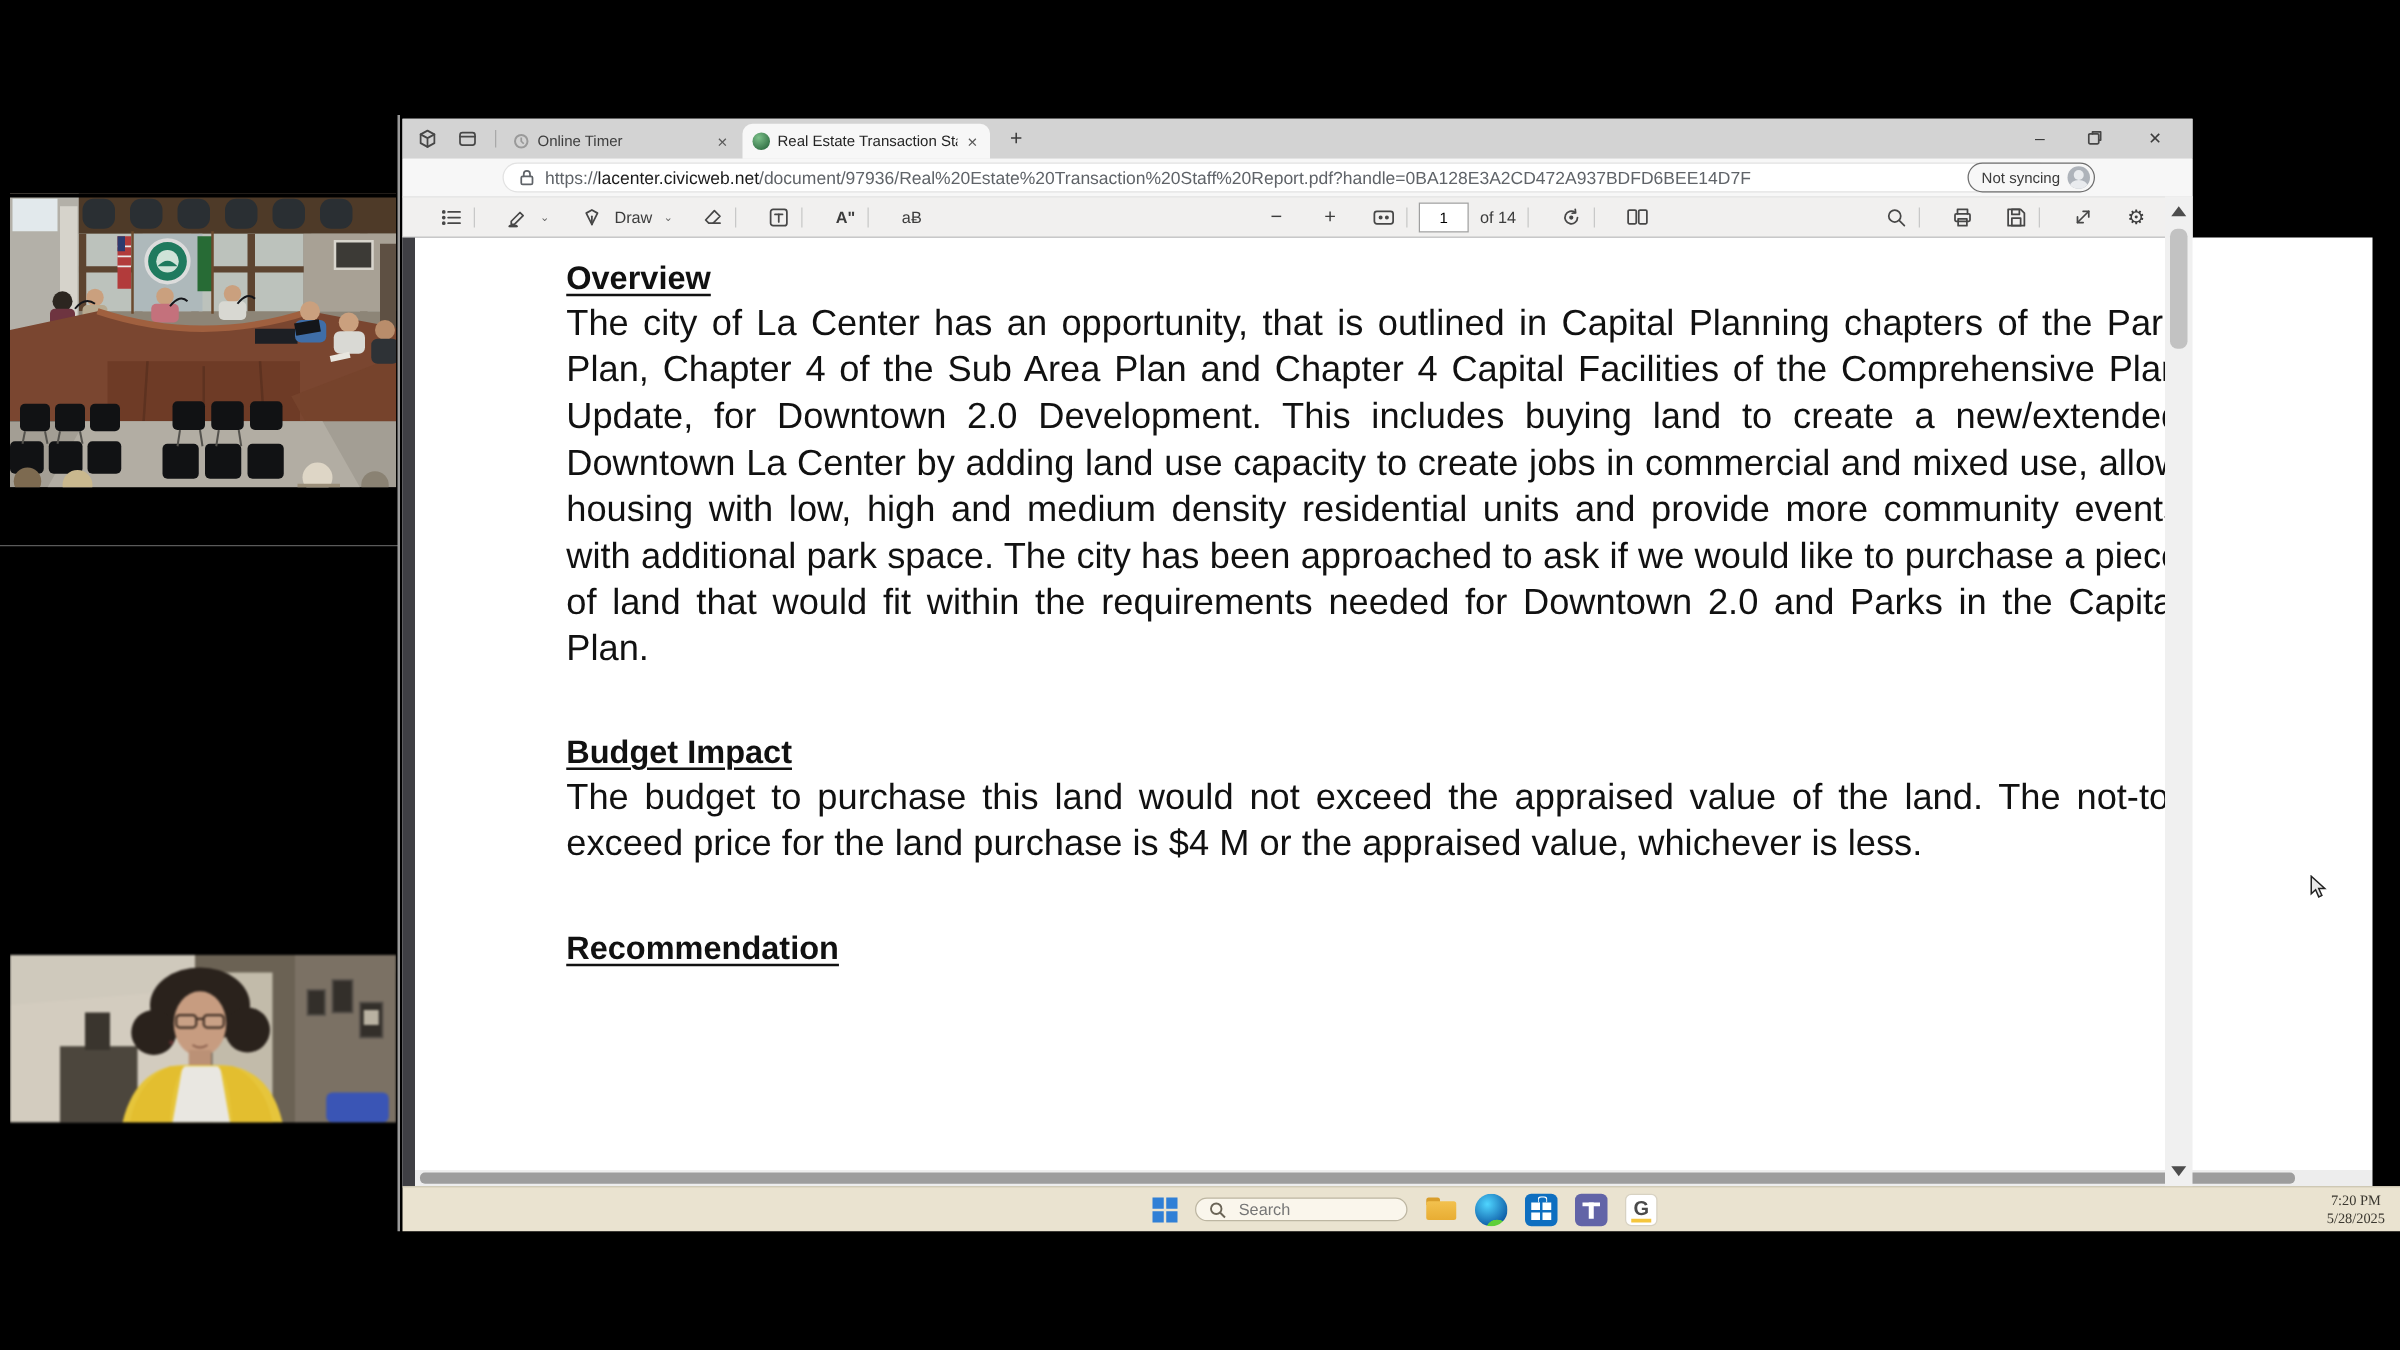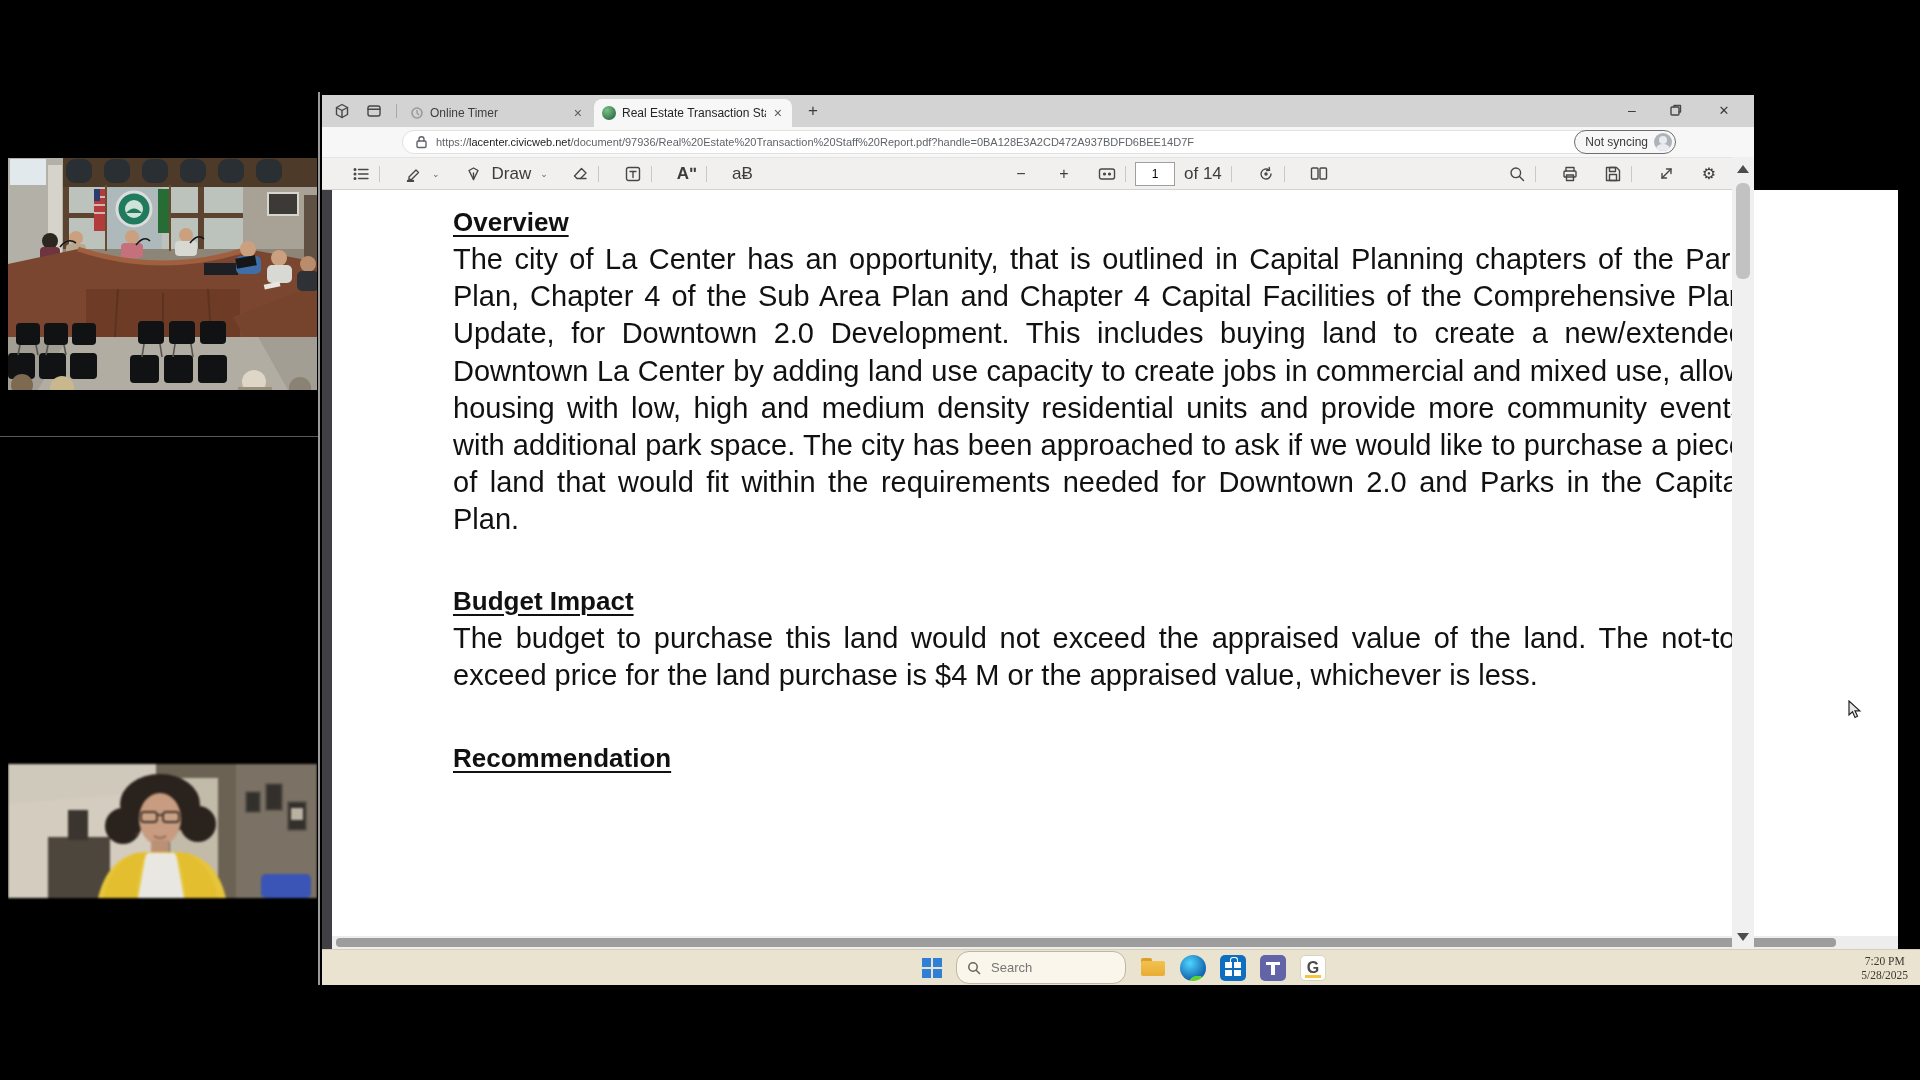--- a/index.html
+++ b/index.html
@@ -17,32 +17,32 @@
   .tabbar{position:absolute;left:0;top:0;width:100%;height:32px;background:#d3d3d3;}
   .tab{position:absolute;top:4px;height:28px;border-radius:8px 8px 0 0;display:flex;align-items:center;padding:0 8px;box-sizing:border-box;}
   .tab.inactive{color:#3d3d3d;}
   .tab.active{background:#f7f7f7;color:#242424;}
   .tab .title{font-size:12px;white-space:nowrap;overflow:hidden;flex:1;margin:0 6px;}
   .tab .close{font-size:14px;color:#5a5a5a;line-height:14px;padding:0 2px;}
   .favicon{width:14px;height:14px;flex:none;}
   .chrome-btn{display:flex;align-items:center;justify-content:center;color:#3c3c3c;}
   .urlrow{position:absolute;left:0;top:32px;width:100%;height:30px;background:#f7f7f7;display:flex;align-items:center;}
   .addr-pill{position:absolute;left:80px;top:3px;width:1240px;height:24px;background:#fff;border:1px solid #e2e2e2;border-radius:12px;display:flex;align-items:center;overflow:hidden;box-sizing:border-box;}
-  .url{font-size:11px;white-space:nowrap;color:#5f6368;}
+  .url{font-size:14px;white-space:nowrap;color:#5f6368;}
   .url .host{color:#1b1b1b;}
   .notsync{position:absolute;right:78px;top:3px;height:24px;border:1.5px solid #6d6d6d;border-radius:13px;display:flex;align-items:center;padding:0 3px 0 10px;box-sizing:border-box;font-size:12px;color:#3a3a3a;background:#f7f7f7;}
   .avatar{width:18px;height:18px;border-radius:50%;background:#aeb3ba;margin-left:6px;position:relative;overflow:hidden;}
   .avatar:before{content:"";position:absolute;left:5px;top:3px;width:8px;height:8px;border-radius:50%;background:#e9ebee;}
   .avatar:after{content:"";position:absolute;left:2px;top:11px;width:14px;height:10px;border-radius:50%;background:#e9ebee;}
 
   .pdfbar{position:absolute;left:0;top:62px;width:100%;height:33px;background:#f1f0ef;border-top:1px solid #e3e3e3;border-bottom:1px solid #d2d2d2;box-sizing:border-box;color:#3c3c3c;}
   .tgroup{position:absolute;top:0;height:31px;display:flex;align-items:center;gap:9px;}
   .tsep{width:1px;height:16px;background:#c8c8c8;}
   .tbtn{display:flex;align-items:center;justify-content:center;min-width:18px;height:24px;margin-left:16px;}
-  .tlabel{font-size:17px;color:#3c3c3c;}
+  .tlabel{font-size:13px;color:#3c3c3c;}
   .chev{font-size:9px;color:#5f5f5f;}
   .pagebox{width:34px;height:20px;border:1px solid #9f9f9f;background:#fff;font-size:12px;text-align:center;font-family:"Liberation Sans",sans-serif;}
 
   .viewer{position:absolute;left:0;top:95px;width:100%;height:759px;background:#3f3f44;}
   .page{position:absolute;left:10px;top:0;width:1566px;height:746px;background:#fff;overflow:hidden;}
   .doc{position:absolute;left:121px;top:14px;width:1292px;color:#111;}
   .doc h2{font-size:26px;line-height:37px;margin:0;font-weight:bold;text-decoration:underline;text-underline-offset:4px;text-decoration-thickness:2px;}
   .doc p{font-size:29px;line-height:37.2px;margin:0;text-align:justify;}
   .hscroll{position:absolute;left:10px;bottom:0;width:1566px;height:13px;background:#ededed;}
   .hthumb{position:absolute;left:4px;top:2px;width:1500px;height:9px;border-radius:4px;background:#9d9d9d;}
@@ -50,21 +50,21 @@
   .vthumb{position:absolute;left:4px;top:26px;width:14px;height:96px;border-radius:6px;background:#c2c2c2;}
   .tri-up{position:absolute;left:5px;top:8px;width:0;height:0;border-left:6px solid transparent;border-right:6px solid transparent;border-bottom:8px solid #4d4d4d;}
   .tri-dn{position:absolute;left:5px;bottom:8px;width:0;height:0;border-left:6px solid transparent;border-right:6px solid transparent;border-top:8px solid #4d4d4d;}
 
   
   .taskbar{position:absolute;left:322px;top:949px;width:1598px;height:36px;background:#eae3d0;border-top:1px solid #d4cdb8;box-sizing:border-box;}
   .tb-center{position:absolute;left:600px;top:0;height:35px;display:flex;align-items:center;gap:14px;}
   .tb-icon{width:26px;height:26px;border-radius:5px;position:relative;flex:none;}
   .startgrid{display:grid;grid-template-columns:9px 9px;grid-template-rows:9px 9px;gap:2px;}
   .startgrid div{background:#2f7fd6;}
-  .search-pill{width:170px;height:33px;border-radius:13px;background:#faf6ec;border:1px solid #bdb6a2;display:flex;align-items:center;padding:0 10px;gap:8px;box-sizing:border-box;}
+  .search-pill{width:170px;height:19px;border-radius:13px;background:#faf6ec;border:1px solid #bdb6a2;display:flex;align-items:center;padding:0 10px;gap:8px;box-sizing:border-box;}
   .search-pill input{border:none;background:transparent;outline:none;font-size:13px;color:#5a554a;width:110px;font-family:"Liberation Sans",sans-serif;}
   .clock{position:absolute;right:12px;top:4px;text-align:center;font-size:11.5px;line-height:14px;color:#3a372f;font-family:Liberation Serif, serif;}
 
   .edge-logo{border-radius:50%;background:radial-gradient(circle at 68% 115%, #5fcf3a 0 26%, rgba(0,0,0,0) 27%),radial-gradient(circle at 38% 32%, #4fd5ff, #0c59a4 78%);}
   .store-logo{background:#0e6fc0;}
   .store-logo:before{content:"";position:absolute;left:10px;top:2px;width:6px;height:4px;border:1.5px solid #fff;border-bottom:none;border-radius:3px 3px 0 0;}
   .store-logo:after{content:"";position:absolute;left:5px;top:7px;width:16px;height:14px;background:
      linear-gradient(#fff,#fff) 0 0/7px 6px no-repeat,linear-gradient(#fff,#fff) 9px 0/7px 6px no-repeat,
      linear-gradient(#fff,#fff) 0 8px/7px 6px no-repeat,linear-gradient(#fff,#fff) 9px 8px/7px 6px no-repeat;}
   .teams-logo{background:#6264a7;}

